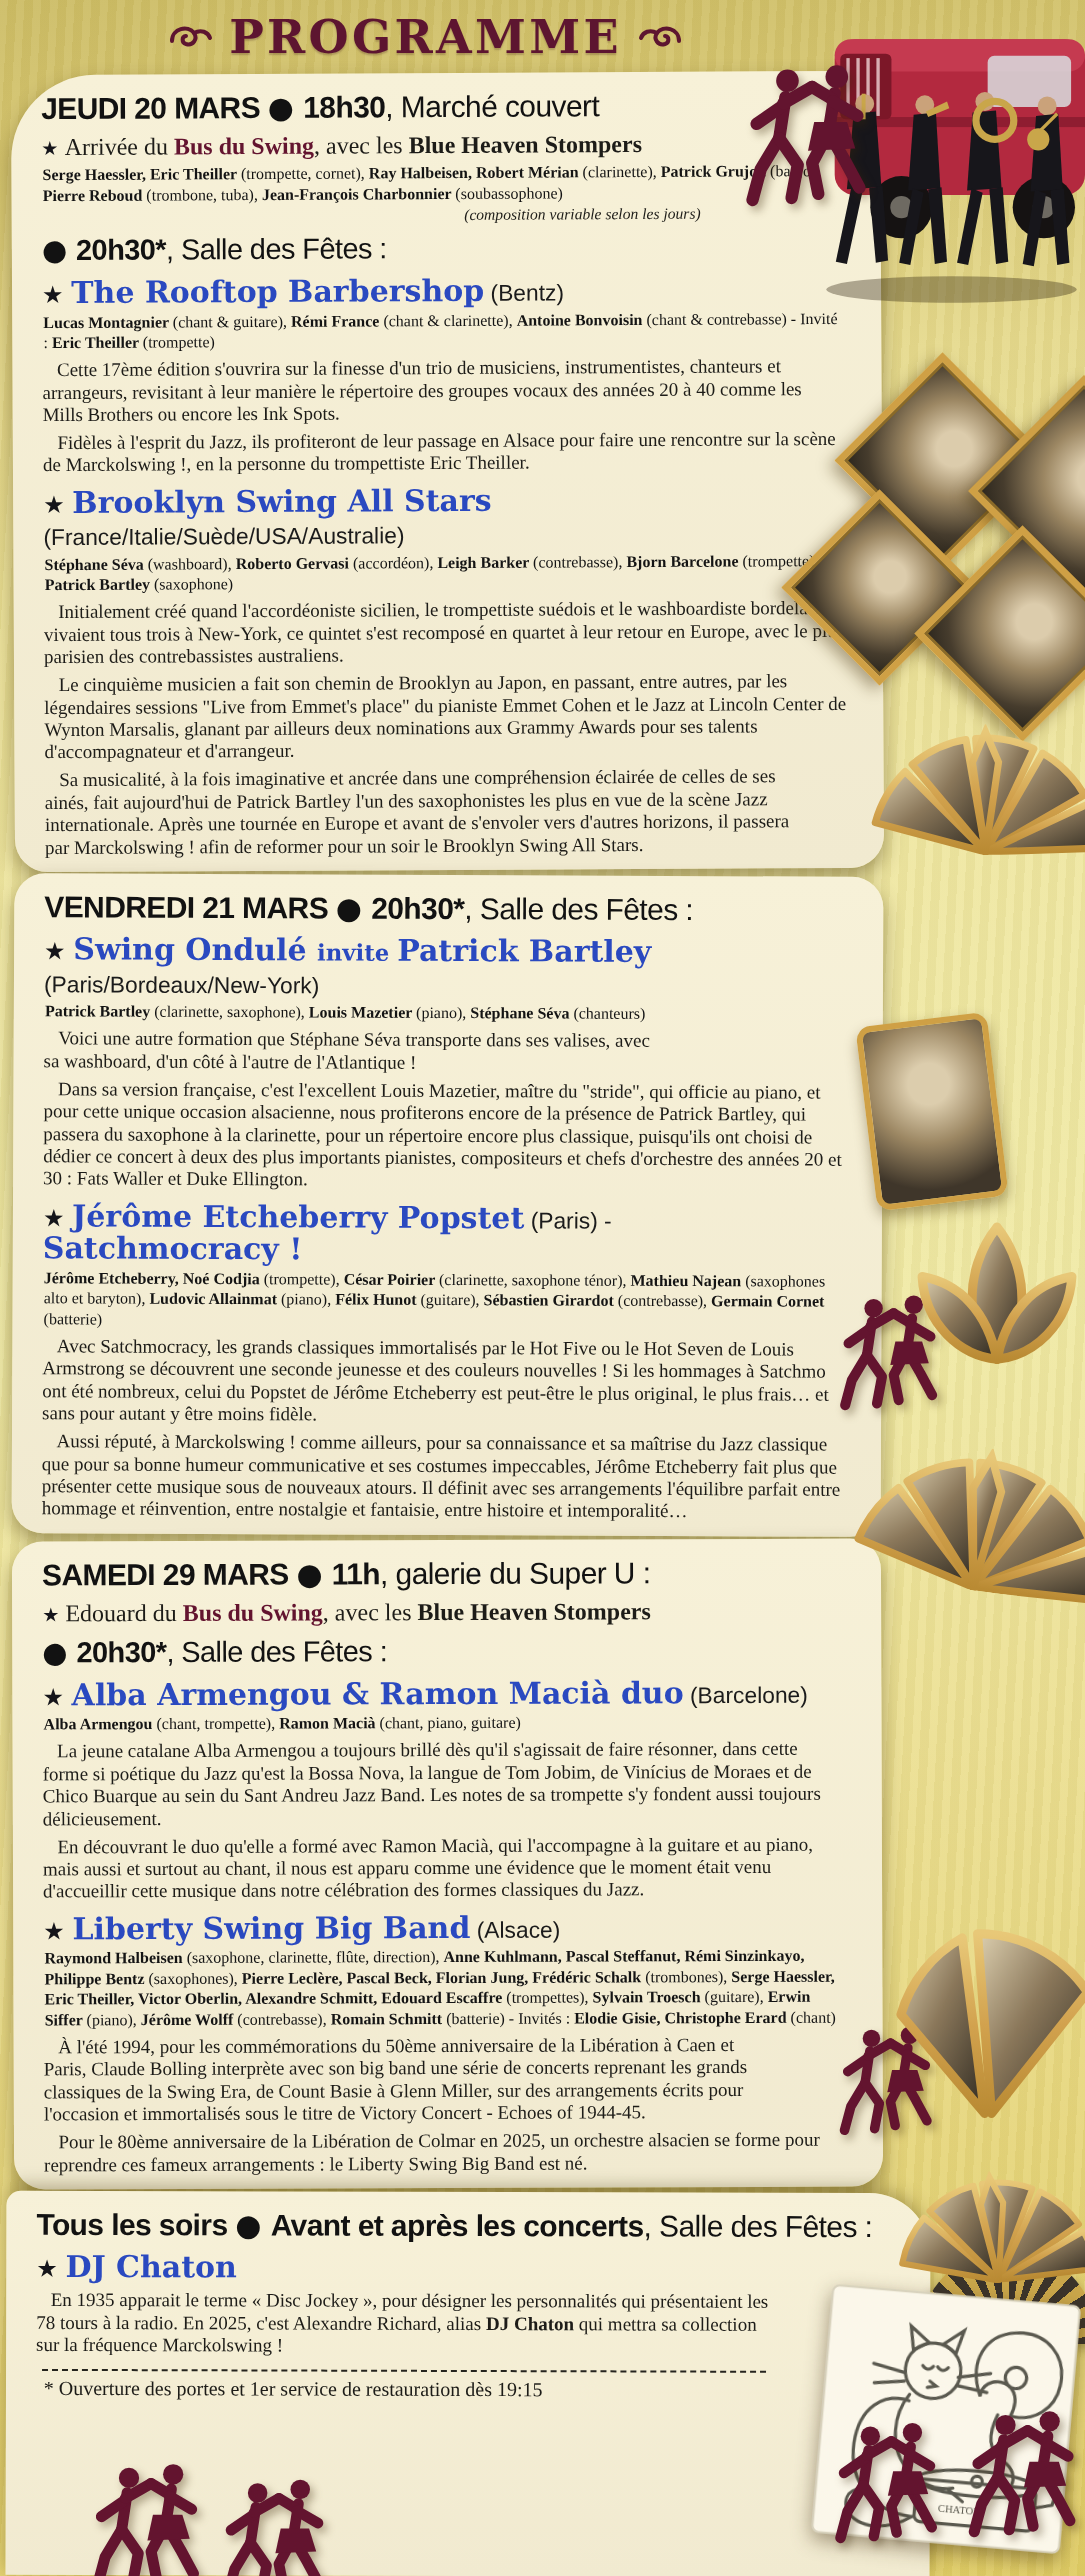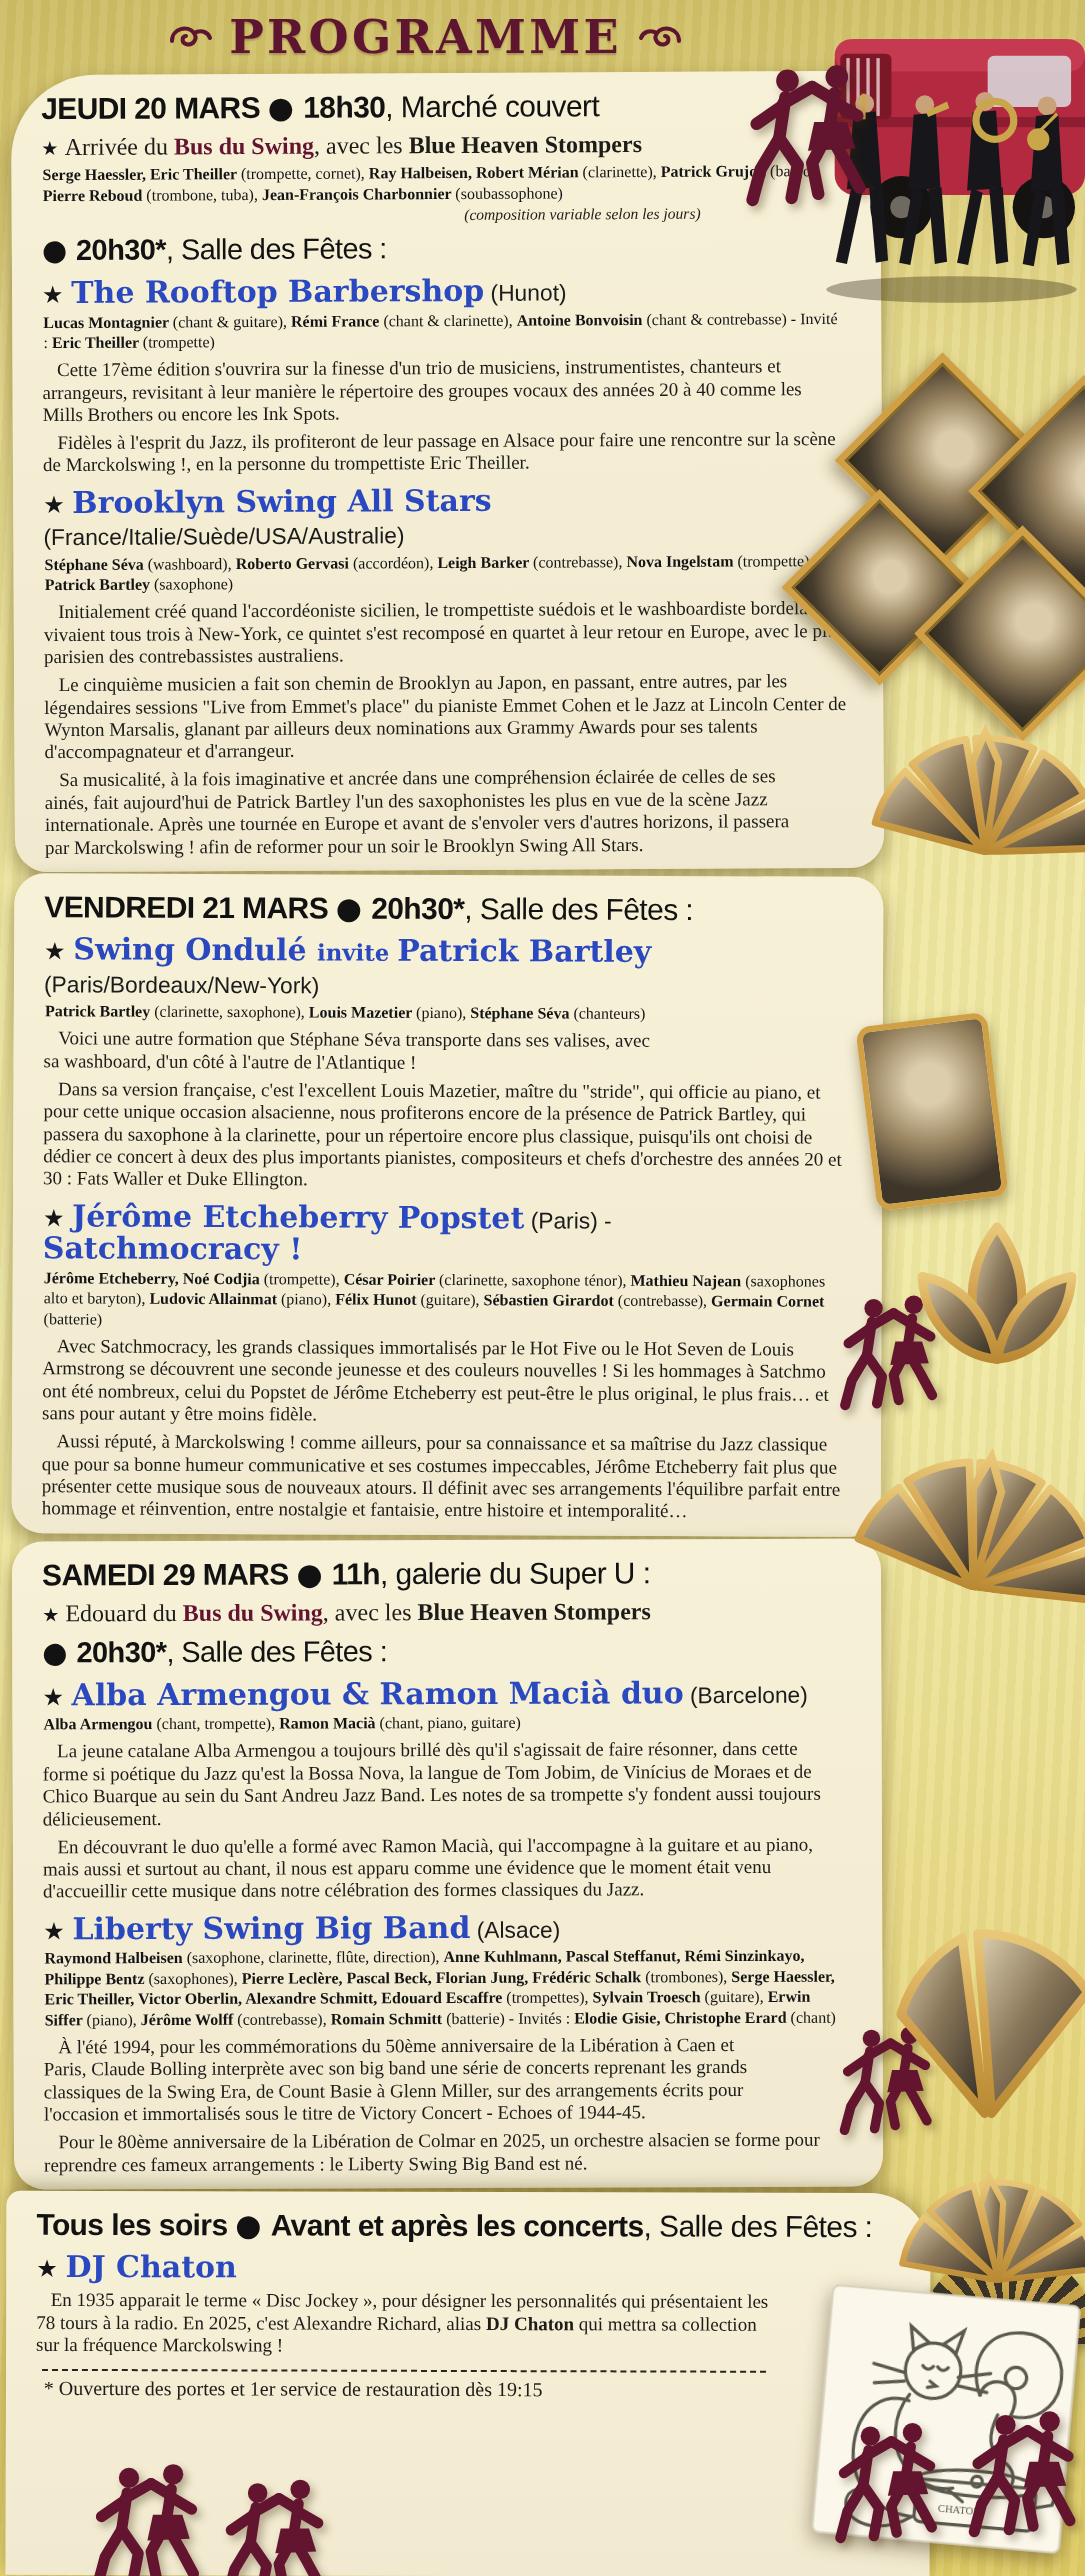--- a/index.html
+++ b/index.html
@@ -166,26 +166,26 @@
       </g>
     </svg>
   </header>
 
   <section class="panel p1">
     <h2 class="day"><span class="hb">JEUDI 20 MARS </span><span class="dot">● </span><span class="hb">18h30</span><span class="hr">, Marché couvert</span></h2>
     <p class="eventline"><span class="star">★ </span><span>Arrivée du </span><span class="red">Bus du Swing</span><span>, avec les </span><span class="b">Blue Heaven Stompers</span></p>
     <p class="musicians"><span class="b">Serge Haessler, Eric Theiller </span><span>(trompette, cornet), </span><span class="b">Ray Halbeisen, Robert Mérian </span><span>(clarinette), </span><span class="b">Patrick Grujon </span><span>(banjo), </span><span class="b">Pierre Reboud </span><span>(trombone, tuba), </span><span class="b">Jean-François Charbonnier </span><span>(soubassophone)</span></p>
     <p class="note">(composition variable selon les jours)</p>
     <h3 class="time"><span class="dot">● </span><span class="hb">20h30*</span><span class="hr">, Salle des Fêtes :</span></h3>
-    <h3 class="band"><span class="star">★ </span><span class="bandname">The Rooftop Barbershop</span><span class="loc"> (Hunot)</span></h3>
+    <h3 class="band"><span class="star">★ </span><span class="bandname">The Rooftop Barbershop</span><span class="loc"> (Bentz)</span></h3>
     <p class="musicians"><span class="b">Lucas Montagnier </span><span>(chant &amp; guitare), </span><span class="b">Rémi France </span><span>(chant &amp; clarinette), </span><span class="b">Antoine Bonvoisin </span><span>(chant &amp; contrebasse) - Invité : </span><span class="b">Eric Theiller </span><span>(trompette)</span></p>
     <p class="para">Cette 17ème édition s'ouvrira sur la finesse d'un trio de musiciens, instrumentistes, chanteurs et arrangeurs, revisitant à leur manière le répertoire des groupes vocaux des années 20 à 40 comme les Mills Brothers ou encore les Ink Spots.</p>
     <p class="para">Fidèles à l'esprit du Jazz, ils profiteront de leur passage en Alsace pour faire une rencontre sur la scène de Marckolswing !, en la personne du trompettiste Eric Theiller.</p>
     <h3 class="band"><span class="star">★ </span><span class="bandname">Brooklyn Swing All Stars</span><span class="loc"> (France/Italie/Suède/USA/Australie)</span></h3>
-    <p class="musicians"><span class="b">Stéphane Séva </span><span>(washboard), </span><span class="b">Roberto Gervasi </span><span>(accordéon), </span><span class="b">Leigh Barker </span><span>(contrebasse), </span><span class="b">Nova Ingelstam </span><span>(trompette), </span><span class="b">Patrick Bartley </span><span>(saxophone)</span></p>
+    <p class="musicians"><span class="b">Stéphane Séva </span><span>(washboard), </span><span class="b">Roberto Gervasi </span><span>(accordéon), </span><span class="b">Leigh Barker </span><span>(contrebasse), </span><span class="b">Bjorn Barcelone </span><span>(trompette), </span><span class="b">Patrick Bartley </span><span>(saxophone)</span></p>
     <p class="para">Initialement créé quand l'accordéoniste sicilien, le trompettiste suédois et le washboardiste bordelais vivaient tous trois à New-York, ce quintet s'est recomposé en quartet à leur retour en Europe, avec le plus parisien des contrebassistes australiens.</p>
     <p class="para">Le cinquième musicien a fait son chemin de Brooklyn au Japon, en passant, entre autres, par les légendaires sessions "Live from Emmet's place" du pianiste Emmet Cohen et le Jazz at Lincoln Center de Wynton Marsalis, glanant par ailleurs deux nominations aux Grammy Awards pour ses talents d'accompagnateur et d'arrangeur.</p>
     <p class="para nr2">Sa musicalité, à la fois  imaginative et ancrée dans une compréhension éclairée de celles de ses ainés, fait aujourd'hui de Patrick Bartley l'un des saxophonistes les plus en vue de la scène Jazz internationale. Après une tournée en Europe et avant de s'envoler vers d'autres horizons, il passera par Marckolswing ! afin de reformer pour un soir le Brooklyn Swing All Stars.</p>
   </section>
 
   <section class="panel p2">
     <h2 class="day"><span class="hb">VENDREDI 21 MARS </span><span class="dot">● </span><span class="hb">20h30*</span><span class="hr">, Salle des Fêtes :</span></h2>
     <h3 class="band"><span class="star">★ </span><span class="bandname">Swing Ondulé </span><span class="bandinvite">invite </span><span class="bandname">Patrick Bartley</span><span class="loc"> (Paris/Bordeaux/New-York)</span></h3>
     <p class="musicians"><span class="b">Patrick Bartley </span><span>(clarinette, saxophone), </span><span class="b">Louis Mazetier </span><span>(piano), </span><span class="b">Stéphane Séva </span><span>(chanteurs)</span></p>
     <p class="para nr1">Voici une autre formation que Stéphane Séva transporte dans ses valises, avec sa washboard, d'un côté à l'autre de l'Atlantique !</p>

